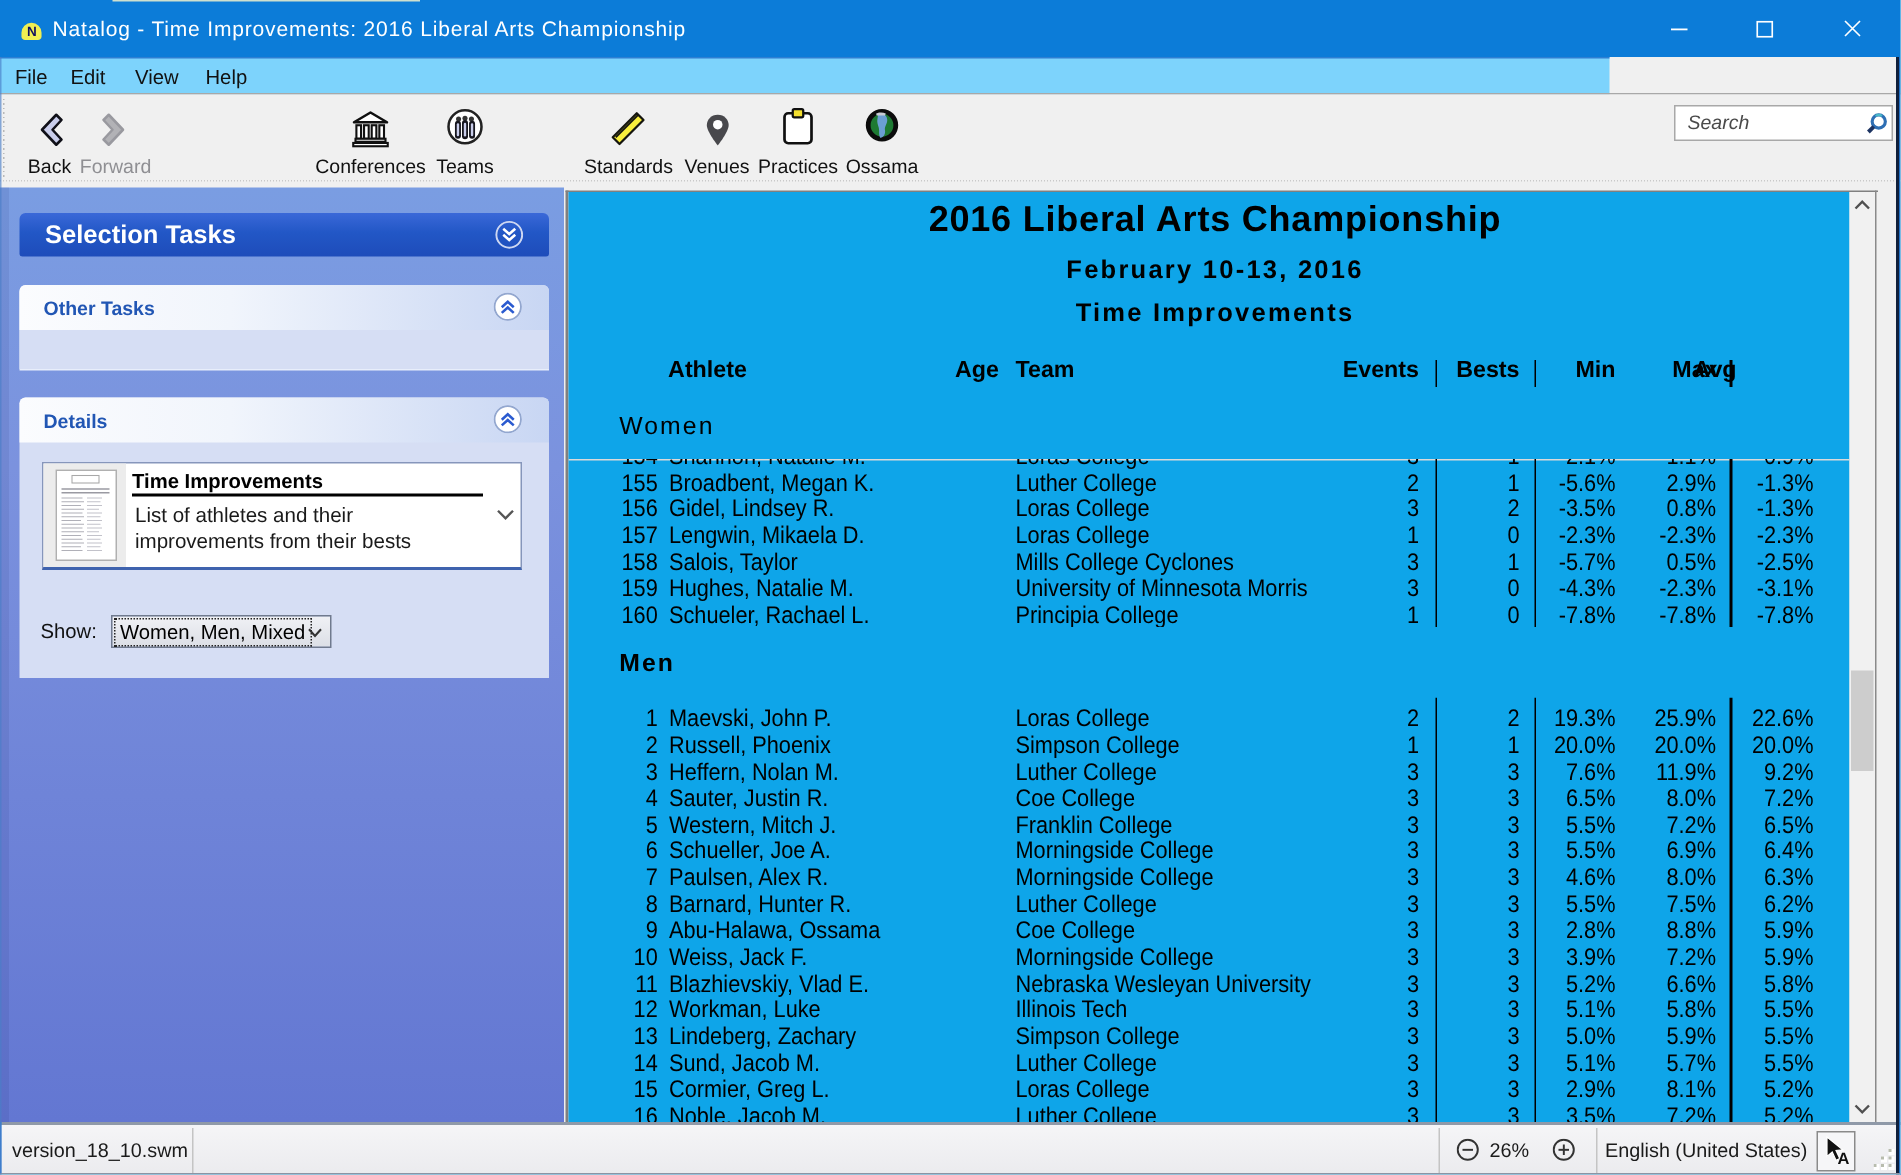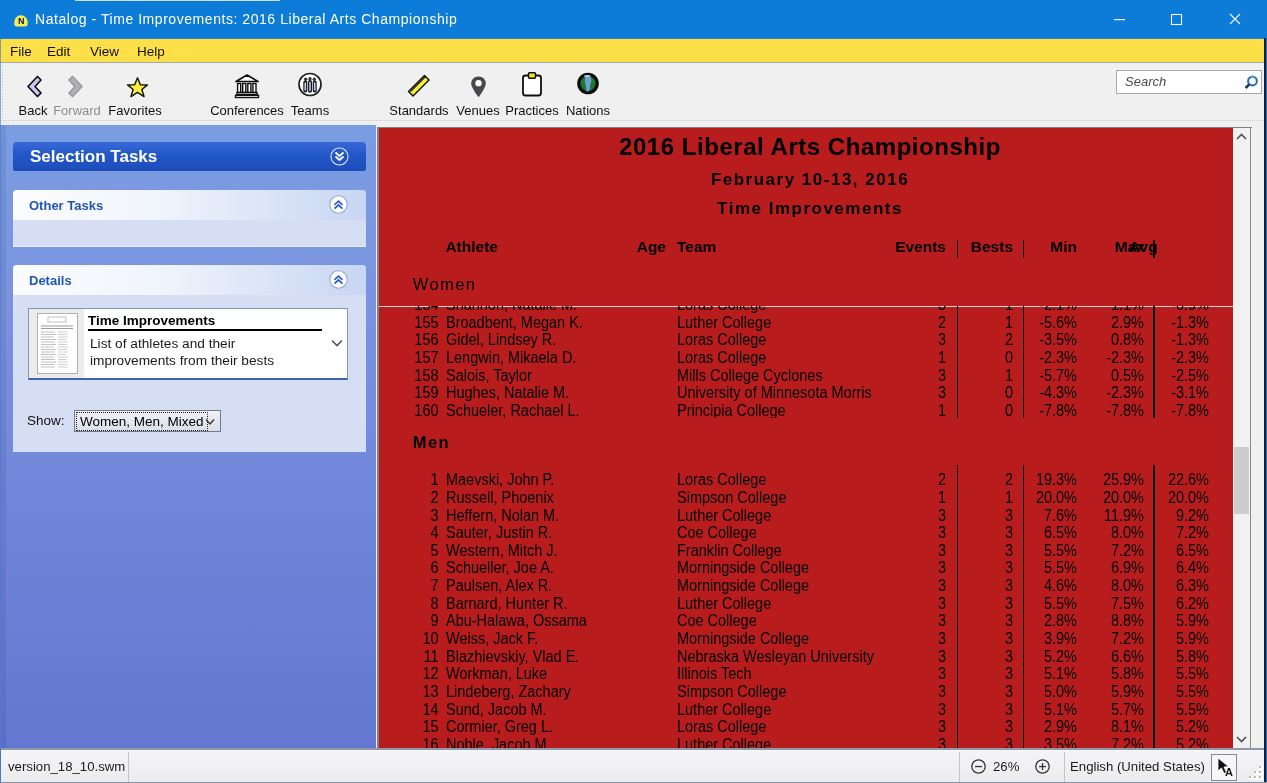--- a/index.html
+++ b/index.html
@@ -9,21 +9,21 @@
 
 #titlebar { position:absolute; left:0; top:0; width:1267px; height:38px; background:#0c7cd8; }
 #titletext { position:absolute; left:35px; top:0; height:38px; line-height:39px; color:#fff; font-size:14px; letter-spacing:0.55px; }
 #appicon { position:absolute; left:12.5px; top:13px; }
 .wbtn { position:absolute; top:0; height:38px; width:46px; }
 #btnmin { left:1096px; }
 #btnmax { left:1154px; }
 #btnclose { left:1212px; }
 
 
-#menubar { position:absolute; left:0; top:38px; width:1267px; height:25px; background:#fde047; border-top:1px solid #2e7fd2; }
+#menubar { position:absolute; left:0; top:38px; width:1073px; height:25px; background:#7dd3fc; border-top:1px solid #2e7fd2; }
 #menubar .bline { position:absolute; left:0; top:23px; width:1267px; height:1.3px; background:#a8a8a8; }
 .menuitem { position:absolute; top:0; height:24px; line-height:25px; font-size:13.5px; color:#111; }
 
 
 #toolbar { position:absolute; left:0; top:63px; width:1267px; height:62px; background:#f0f0f0; }
 .tbtn { position:absolute; top:5px; text-align:center; }
 .tbtn .ticon { height:34px; position:relative; }
 .tbtn .tlabel { font-size:13px; color:#111; margin-top:1px; white-space:nowrap; }
 #searchbox { position:absolute; left:1116px; top:7px; width:146px; height:24px; background:#fff; border:1px solid #a8a8a8; }
 #searchbox span { position:absolute; left:8px; top:3px; font-style:italic; color:#4a4a4a; font-size:13px; }
@@ -57,21 +57,21 @@
 
 #showlbl { position:absolute; left:14px; top:148px; font-size:13.5px; color:#111; }
 #showdd { position:absolute; left:61px; top:145px; width:147px; height:22px; background:linear-gradient(180deg,#f0f1f5,#dcdfe6); border:1px solid #707a8e; }
 #showdd .txt { position:absolute; left:2px; top:2px; height:17px; line-height:17px; padding:0 3px; font-size:13.5px; color:#000; outline:1px dotted #222; }
 #showdd .chev { position:absolute; right:3px; top:4px; }
 
 
 #content { position:absolute; left:377px; top:0; width:890px; height:623px; background:#f0f0f0; }
 #content .topborder { position:absolute; left:0; top:1.5px; width:875px; height:1.5px; background:#808080; }
 #content .leftborder { position:absolute; left:0; top:1.5px; width:2px; height:621.5px; background:#808080; }
-#paper { position:absolute; left:2px; top:3px; width:854px; height:620px; background:#b91c1c; overflow:hidden; }
+#paper { position:absolute; left:2px; top:3px; width:854px; height:620px; background:#0ea5e9; overflow:hidden; }
 #darkline { position:absolute; left:873px; top:1.5px; width:1.4px; height:621.5px; background:#8a8a8a; }
 
 
 #vscroll { position:absolute; left:856px; top:3px; width:17px; height:620px; background:#f1f1f1; }
 #vthumb { position:absolute; left:1px; top:319px; width:15px; height:67px; background:#cdcdcd; }
 
 
 #statusbar { position:absolute; left:0; top:748px; width:1267px; height:35px;
   background:linear-gradient(180deg,#f5f5f7 0%,#ebebee 100%); border-top:2px solid #8f99a8; }
 .sep { position:absolute; top:2px; width:1px; height:31px; background:#c4c4c4; }
@@ -128,26 +128,20 @@
       <path d="M7 13.5 L16.5 3.5 L20 7 L14 13.5 L20 20 L16.5 23.5 Z" fill="#c9cdeb" stroke="#101018" stroke-width="1.7" stroke-linejoin="round"></path>
     </svg></div>
     <div class="tlabel">Back</div>
   </div>
   <div class="tbtn" style="left:32px;width:90px">
     <div class="ticon"><svg width="24" height="26" viewBox="0 0 24 26" style="margin-top:5px">
       <path d="M17 13.5 L7.5 3.5 L4 7 L10 13.5 L4 20 L7.5 23.5 Z" fill="#b2b2b6" stroke="#99999f" stroke-width="1.7" stroke-linejoin="round"></path>
     </svg></div>
     <div class="tlabel" style="color:#8f8f93">Forward</div>
   </div>
-  <div class="tbtn" style="left:90px;width:90px">
-    <div class="ticon"><svg width="23" height="22" viewBox="0 0 30 28" style="margin-top:8px;margin-left:4px">
-      <path d="M15 2 L18.7 11 L28 11.3 L20.7 17.2 L23.5 26.5 L15 21 L6.5 26.5 L9.3 17.2 L2 11.3 L11.3 11 Z" fill="#fcef42" stroke="#15150f" stroke-width="1.9" stroke-linejoin="round"></path>
-    </svg></div>
-    <div class="tlabel">Favorites</div>
-  </div>
   <div class="tbtn" style="left:202px;width:90px">
     <div class="ticon"><svg width="28" height="28" viewBox="0 0 28 28" style="margin-top:4px">
       <path d="M3 9.5 L14 3 L25 9.5 Z" fill="#fff" stroke="#101010" stroke-width="1.7" stroke-linejoin="round"></path>
       <g stroke="#101010" stroke-width="1.4" fill="#fff">
         <rect x="4.6" y="11.5" width="3.1" height="9"></rect>
         <rect x="9.7" y="11.5" width="3.1" height="9"></rect>
         <rect x="14.8" y="11.5" width="3.1" height="9"></rect>
         <rect x="19.9" y="11.5" width="3.1" height="9"></rect>
       </g>
       <rect x="4" y="20.5" width="20" height="2" fill="#fff" stroke="#101010" stroke-width="1.4"></rect>
@@ -194,21 +188,21 @@
       <rect x="9.5" y="1.8" width="7" height="5.4" rx="1" fill="#f3df2e" stroke="#101010" stroke-width="1.5"></rect>
     </svg></div>
     <div class="tlabel">Practices</div>
   </div>
   <div class="tbtn" style="left:543px;width:90px">
     <div class="ticon"><svg width="26" height="28" viewBox="0 0 26 28" style="margin-top:3px">
       <circle cx="13" cy="12.5" r="9.2" fill="#1e7a33" stroke="#0c0c0c" stroke-width="3.2"></circle>
       <path d="M10.5 4.5 C14 4 16.5 6 16.5 9 C16.5 12 14.5 13 15 16 C15.4 18.5 14 20.5 12 21 C10.5 19 11.5 16.5 10.8 14 C10.2 11.8 9.5 10.5 10 8 Z" fill="#6b9fd4"></path>
       <path d="M9 4.8 C10.5 3.9 13.5 3.8 15.5 4.6 L15 6 L9.5 6 Z" fill="#c9ccd4"></path>
     </svg></div>
-    <div class="tlabel">Nations</div>
+    <div class="tlabel">Ossama</div>
   </div>
   <div id="searchbox">
       <span>Search</span>
     <svg style="position:absolute;right:2px;top:3px" width="18" height="18" viewBox="0 0 18 18">
       <circle cx="11.5" cy="7" r="4.4" fill="none" stroke="#2e6fb4" stroke-width="2.1"></circle>
       <path d="M8.2 10.4 L4.6 14" stroke="#1c3361" stroke-width="2.6"></path>
       <path d="M9.3 3.2 A 4.4 4.4 0 0 1 13.7 3.2" fill="none" stroke="#49b8c8" stroke-width="1.4"></path>
     </svg>
   </div>
 </div>

